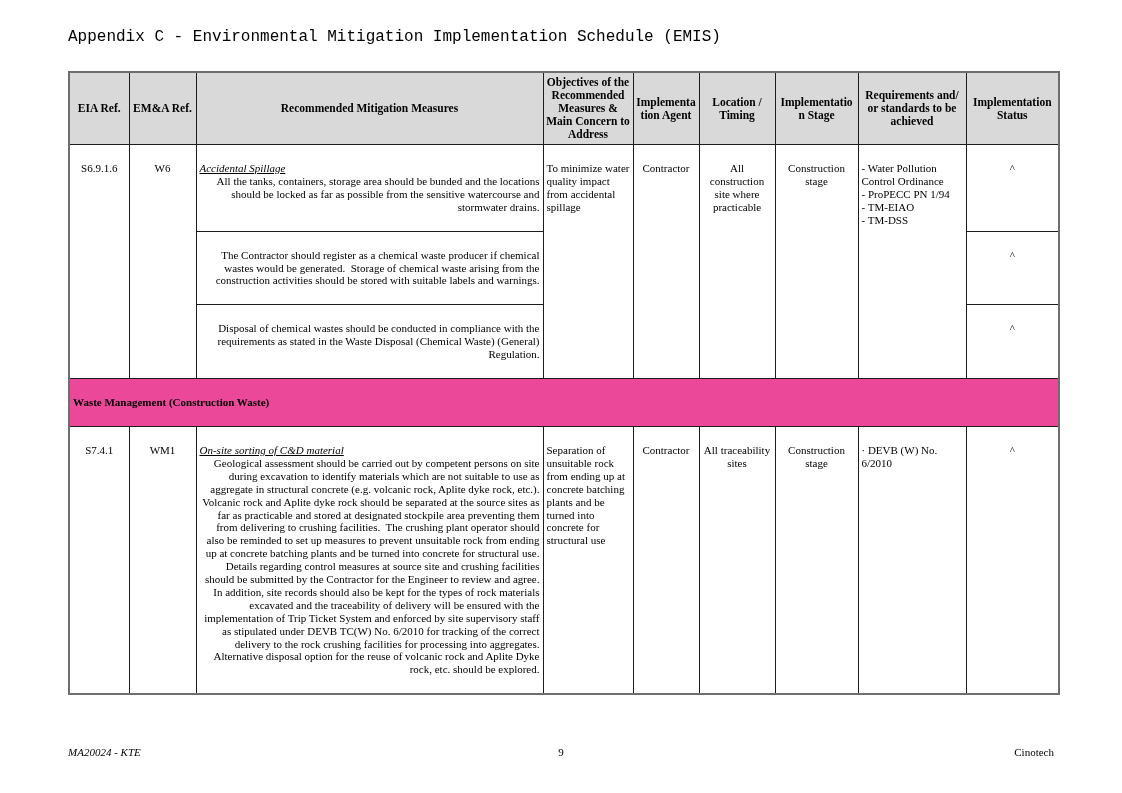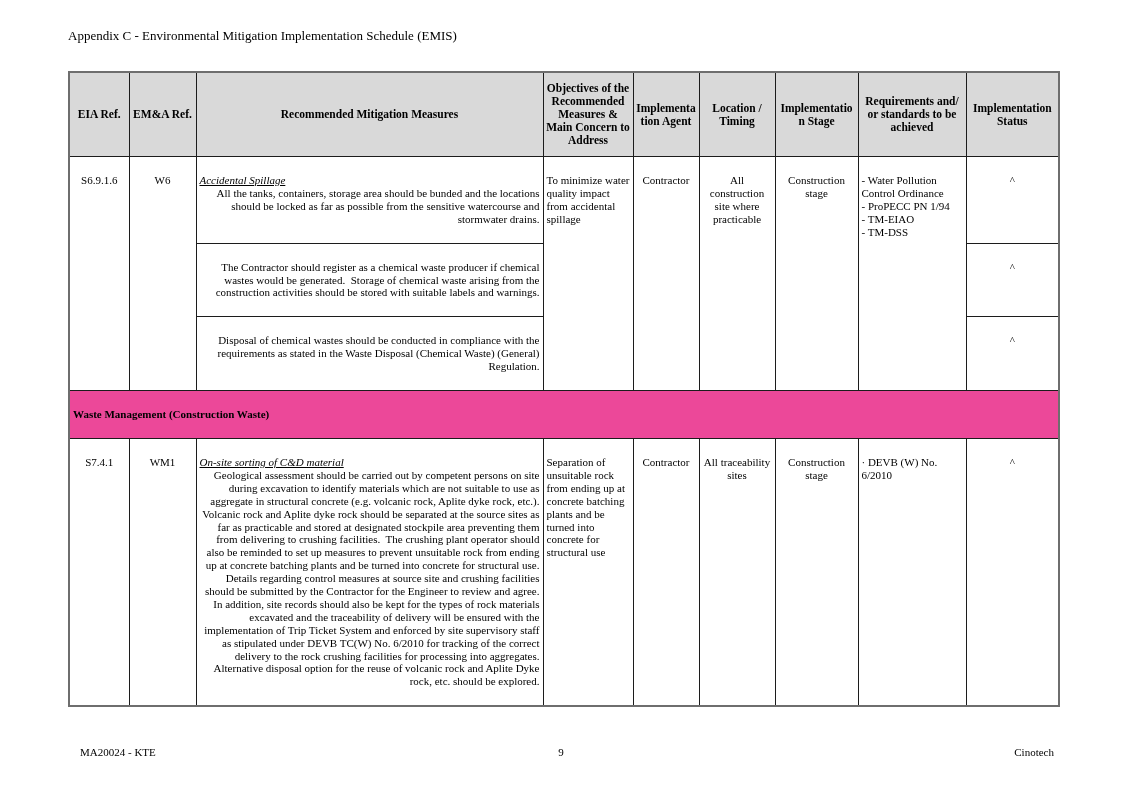--- a/index.html
+++ b/index.html
@@ -1,21 +1,21 @@
 <!DOCTYPE html>
 <html><head>
 <meta charset="utf-8">
 <style>
   html,body{margin:0;padding:0;}
   body{
     width:1122px;height:793px;background:#ffffff;position:relative;
     font-family:"Liberation Serif","DejaVu Serif",serif;color:#000;overflow:hidden;
   }
   .doc-title{
-    position:absolute;left:68px;top:28px;font-size:13px;
+    position:absolute;left:68px;top:28px;font-size:16px;font-family:Liberation Mono, monospace;
   }
   table.emis{
     position:absolute;left:68px;top:71px;width:990px;
     border-collapse:collapse;table-layout:fixed;
     border:2px solid #6e6e6e;
   }
   table.emis th, table.emis td{
     border:1px solid #1c1c1c;
     vertical-align:top;
     padding:17px 3px;
@@ -24,41 +24,41 @@
     overflow:hidden;
   }
   table.emis th{
     background:#d9d9d9;
     font-weight:bold;
     font-size:11.5px;
     line-height:13px;
     text-align:center;
     vertical-align:middle;
     overflow-wrap:break-word;
-    padding:9px 2px;
+    padding:3px 2px;
   }
   tr.head-row{height:65px;}
   tr.r1a{height:60px;}
   tr.r1b{height:50px;}
   tr.r1c{height:46px;}
   tr.section-row{height:15px;}
   tr.r2{height:230px;}
   td.center{text-align:center;}
   td.measure .m-title{text-decoration:underline;font-style:italic;}
   td.measure .m-text{white-space:pre-wrap;text-align:right;}
   td.req{white-space:pre-line;margin-left:47px;}
   td.status{text-align:center;font-size:10px;}
   td.section-cell{
     background:#ec4899;font-weight:bold;font-size:11.5px;line-height:13px;
     padding:0 2px;vertical-align:middle;
   }
   .footer{
     position:absolute;left:68px;right:68px;top:746px;height:16px;font-size:11px;
   }
-  .footer .f-left{position:absolute;left:12px;top:0;}
+  .footer .f-left{position:absolute;left:0;top:0;font-style:italic;}
   .footer .f-center{position:absolute;left:0;right:0;top:0;text-align:center;}
   .footer .f-right{position:absolute;right:0;top:0;}
 </style>
 </head>
 <body>
 
 <div class="doc-title">Appendix C - Environmental Mitigation Implementation Schedule (EMIS)</div>
 
 <table class="emis">
   <colgroup>

